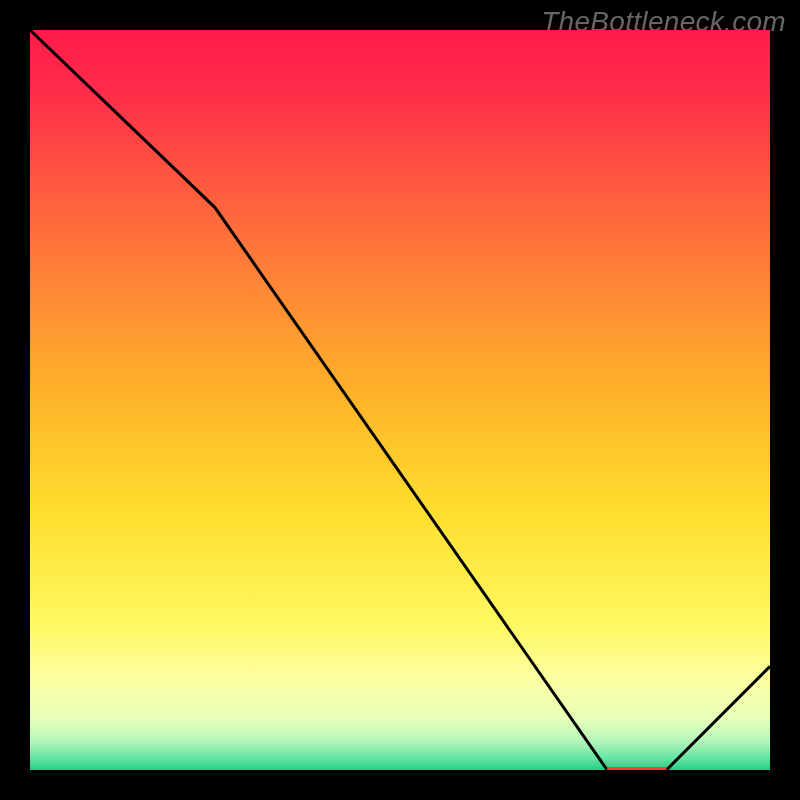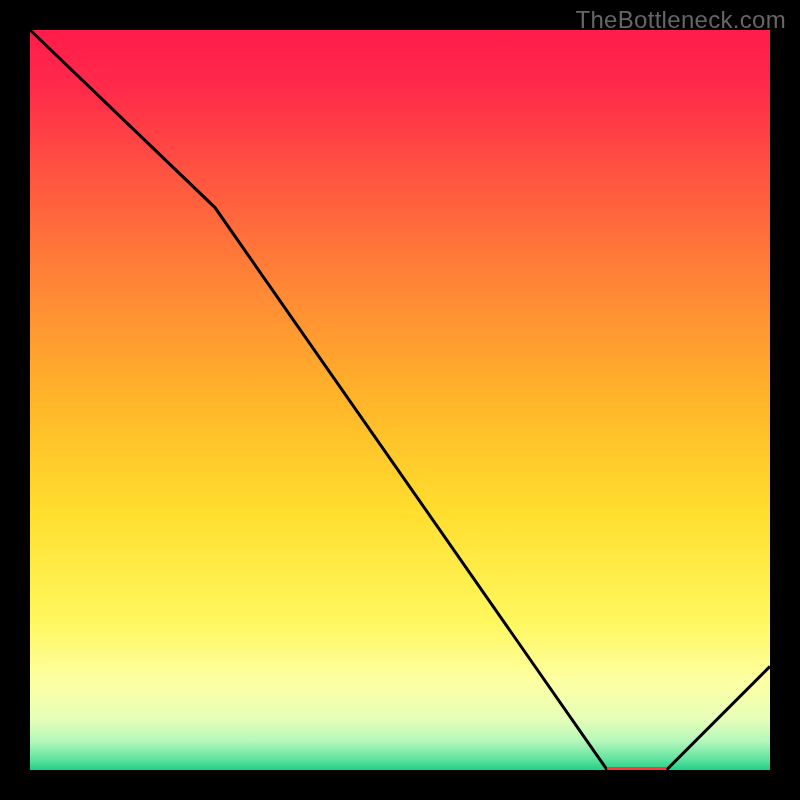--- a/index.html
+++ b/index.html
@@ -8,23 +8,24 @@
     height: 800px;
     background: #000;
     position: relative;
     font-family: Arial, sans-serif;
   }
   #watermark {
     position: absolute;
     top: 6px;
     right: 14px;
     color: #666;
-    font-size: 24px;
+    font-size: 28px;
     font-weight: 500;
     letter-spacing: 0.3px;
+    font-style: italic;
   }
   #plot-area {
     position: absolute;
     left: 30px;
     top: 30px;
     width: 740px;
     height: 740px;
     overflow: hidden;
   }
   #gradient-bg {

